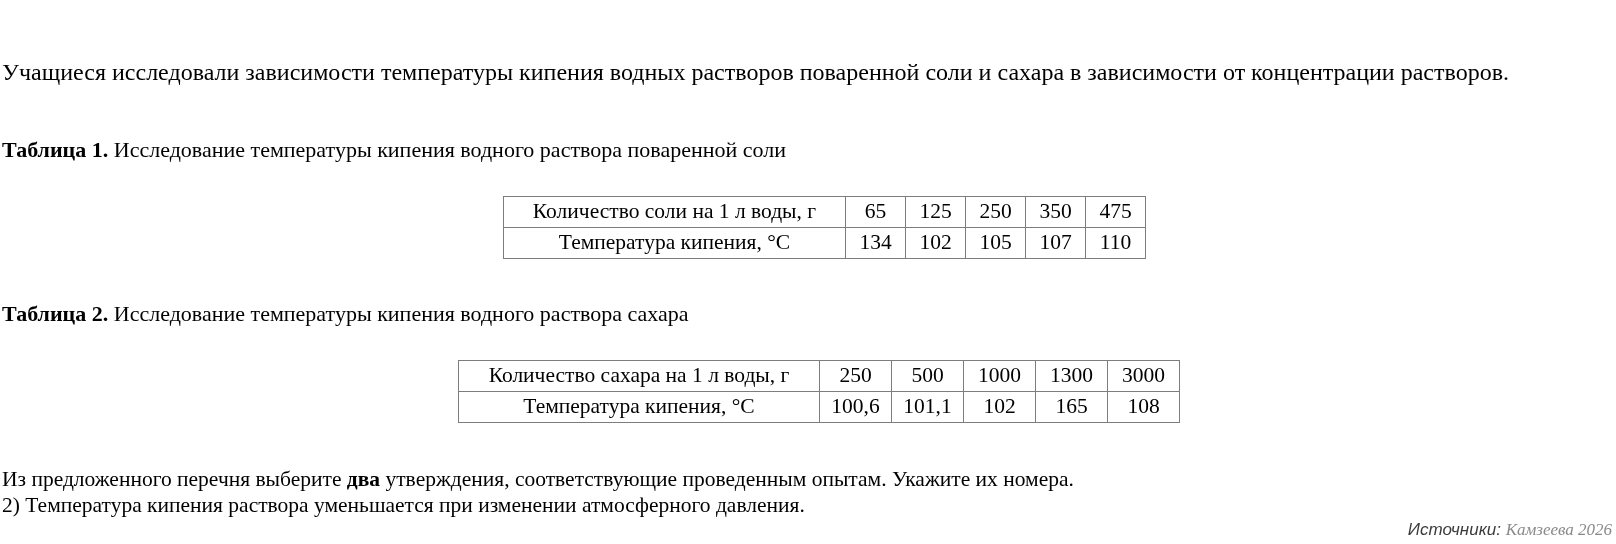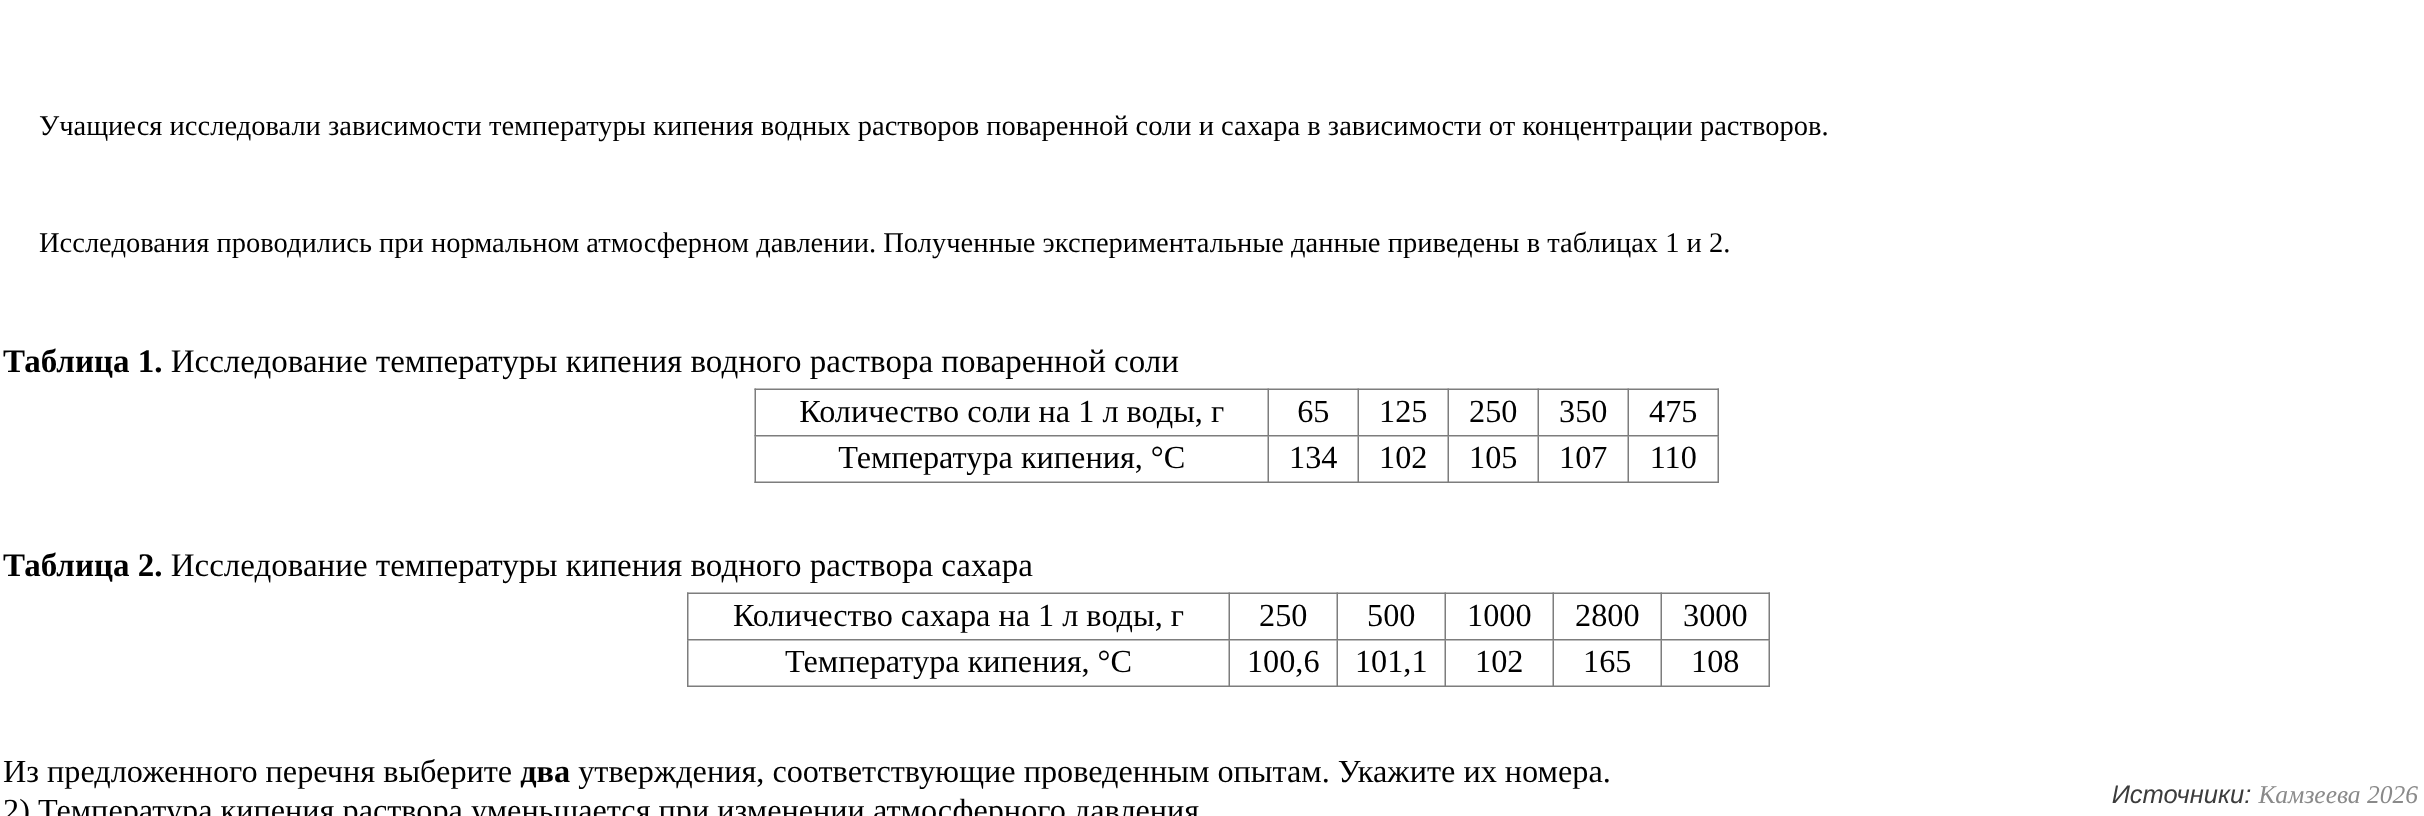--- a/index.html
+++ b/index.html
@@ -18,45 +18,45 @@
 
   .page {
     position: relative;
     width: 1616px;
     height: 544px;
     box-sizing: border-box;
     padding: 0;
   }
 
   .intro {
-    font-size: 19px;
+    font-size: 24px;
     line-height: 26px;
-    padding: 20px 0 0 2px;
+    padding: 7px 0 0 2px;
     white-space: pre-wrap;
-    margin-left: 24px;
   }
   .intro .line { display: block; }
 
   .table-caption {
     font-size: 22px;
     line-height: 26px;
     padding-left: 2px;
   }
   .table-caption .cap-strong { font-weight: bold; }
 
   .table-wrap {
     display: flex;
     justify-content: flex-start;
   }
 
   table.data {
     border-collapse: collapse;
     font-size: 21.5px;
     line-height: 1.05;
     table-layout: fixed;
+    margin-top: 28px;
   }
   table.data td {
     border: 1px solid #7d7d7d;
     padding: 2px 6px 4px 6px;
     text-align: center;
     vertical-align: middle;
     white-space: nowrap;
     height: 24px;
   }
   table.data td.rowhead {
@@ -97,21 +97,20 @@
   .source .src-label { color: #3c3c3c; }
   .source .src-value { color: #8a8a8a; font-family: Liberation Serif, serif; }
 </style>
 </head>
 <body>
 
 <div class="page">
 
   <div class="intro">
     <span class="line">Учащиеся исследовали зависимости температуры кипения водных растворов поваренной соли и сахара в зависимости от концентрации растворов.</span>
-    <span class="line">Исследования проводились при нормальном атмосферном давлении. Полученные экспериментальные данные приведены в таблицах 1 и 2.</span>
   </div>
 
   <div class="table-caption">
     <span class="cap-strong">Таблица 1.</span><span> Исследование температуры кипения водного раствора поваренной соли</span>
   </div>
 
   <div class="table-wrap t1-wrap">
     <table class="data t1">
       <tbody>
         <tr>
@@ -141,21 +140,21 @@
   </div>
 
   <div class="table-wrap t2-wrap">
     <table class="data t2">
       <tbody>
         <tr>
           <td class="rowhead">Количество сахара на 1 л воды, г</td>
           <td class="val">250</td>
           <td class="val">500</td>
           <td class="val">1000</td>
-          <td class="val">2800</td>
+          <td class="val">1300</td>
           <td class="val">3000</td>
         </tr>
         <tr>
           <td class="rowhead">Температура кипения, °C</td>
           <td class="val">100,6</td>
           <td class="val">101,1</td>
           <td class="val">102</td>
           <td class="val">165</td>
           <td class="val">108</td>
         </tr>

